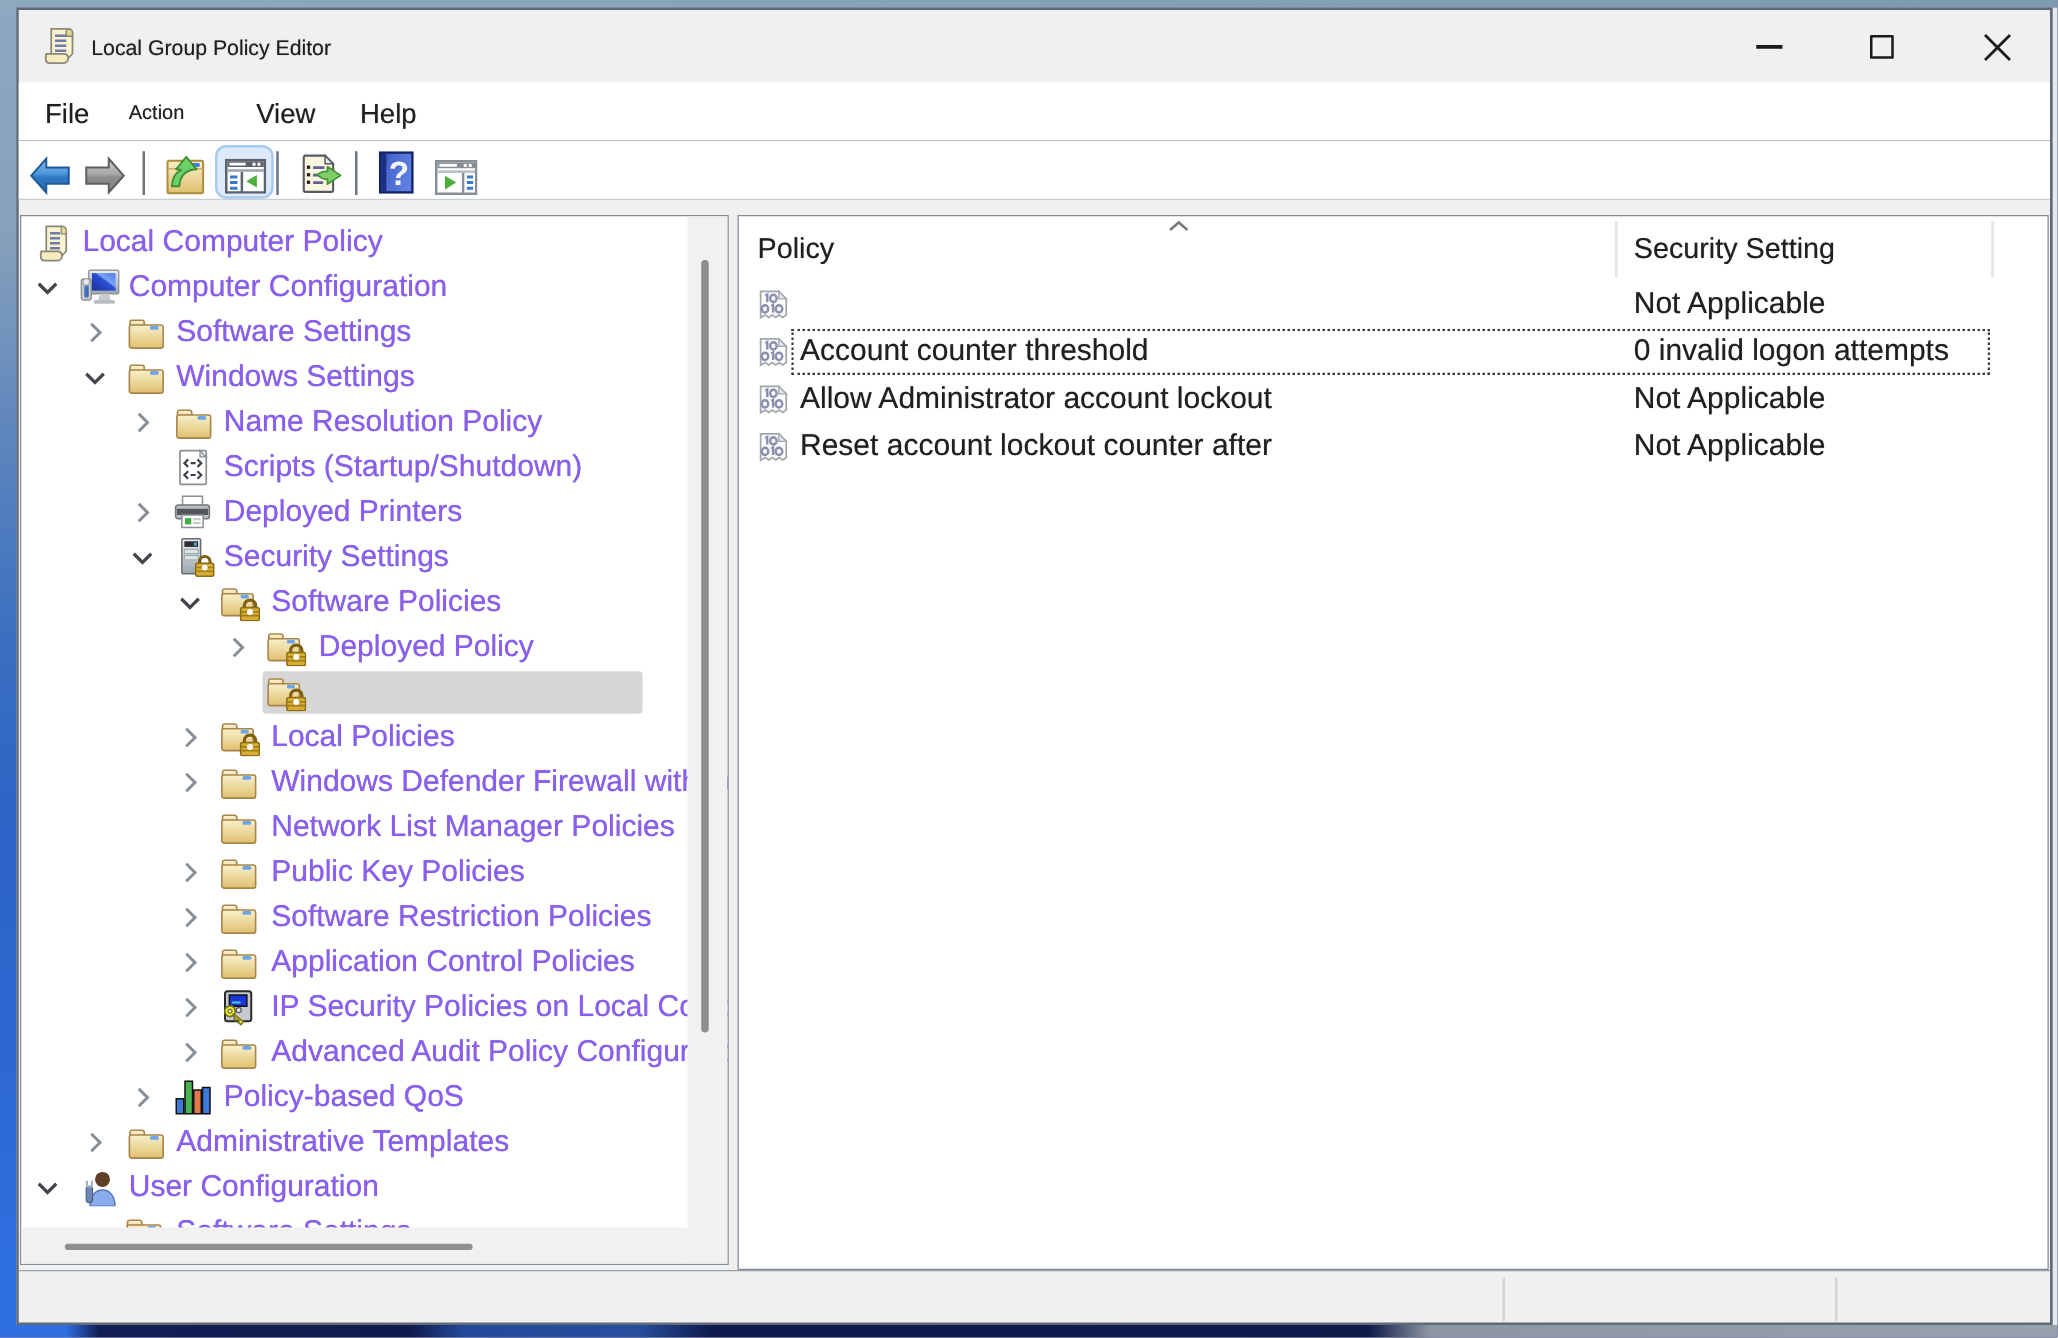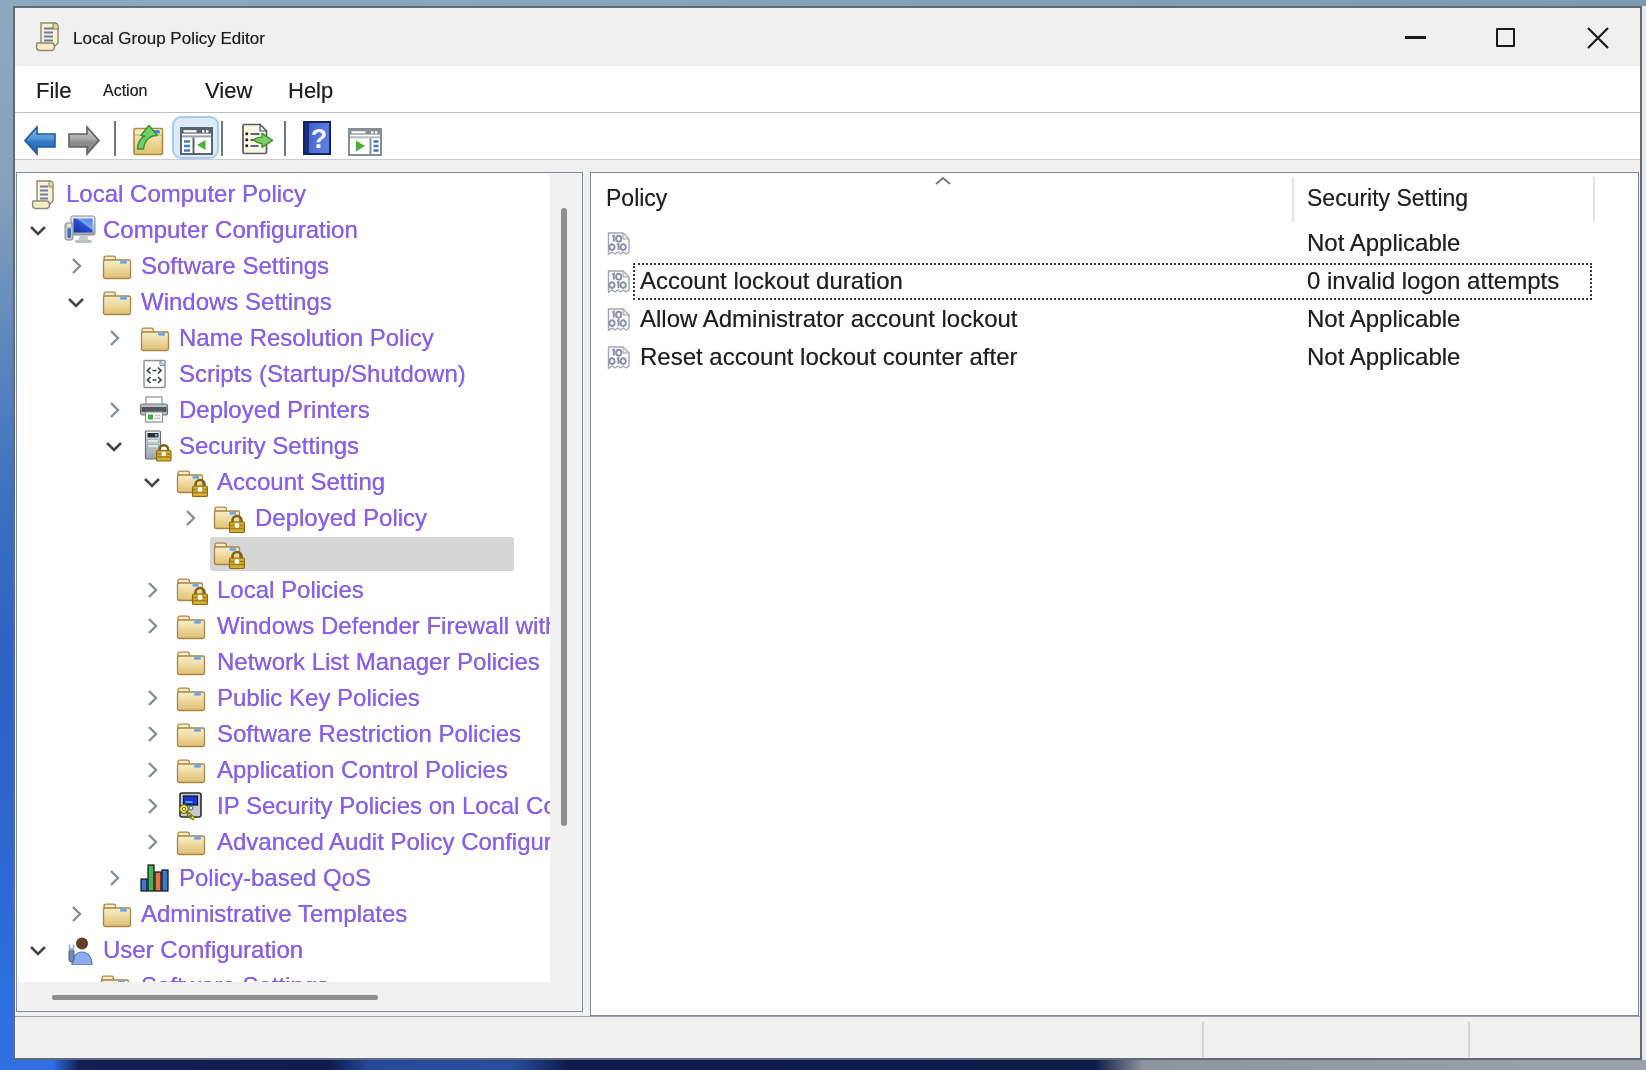--- a/index.html
+++ b/index.html
@@ -290,21 +290,21 @@
 <svg class="abs" style="left:125px;top:257px" width="30" height="32">
       <use href="#i-tower"></use>
     </svg>
 <div class="trow" style="left:162px;top:255px">Security Settings</div>
 <svg class="abs" style="left:126px;top:304px" width="18" height="11" viewBox="0 0 18 11">
       <path d="M2 2 L9 9 L16 2" fill="none" stroke="#43474c" stroke-width="2.6"></path>
     </svg>
 <svg class="abs" style="left:159px;top:295px" width="32" height="29">
       <use href="#i-folderlock"></use>
     </svg>
-<div class="trow" style="left:200px;top:291px">Account Setting</div>
+<div class="trow" style="left:200px;top:291px">Software Policies</div>
 <svg class="abs" style="left:168px;top:336px" width="11" height="18" viewBox="0 0 11 18">
       <path d="M2 2 L9 9 L2 16" fill="none" stroke="#878e96" stroke-width="2.4"></path>
     </svg>
 <svg class="abs" style="left:196px;top:331px" width="32" height="29">
       <use href="#i-folderlock"></use>
     </svg>
 <div class="trow" style="left:238px;top:327px">Deployed Policy</div>
 <div class="abs" style="left:193px;top:364px;width:304px;height:34px;background:#d6d6d6;border-radius:3px"></div>
 <svg class="abs" style="left:196px;top:367px" width="32" height="29">
       <use href="#i-folderlock"></use>
@@ -401,21 +401,21 @@
     </svg>
 <div class="abs" style="left:701px;top:4px;width:2px;height:45px;background:#e4e4e4"></div>
 <div class="abs" style="left:1002px;top:4px;width:2px;height:45px;background:#e4e4e4"></div>
 <svg class="abs" style="left:15px;top:57px" width="26" height="26">
       <use href="#i-pol"></use>
     </svg>
 <div class="lrow" style="left:716px;top:51px">Not Applicable</div>
 <svg class="abs" style="left:15px;top:95px" width="26" height="26">
       <use href="#i-pol"></use>
     </svg>
-<div class="lrow" style="left:49px;top:89px">Account lockout duration</div>
+<div class="lrow" style="left:49px;top:89px">Account counter threshold</div>
 <div class="lrow" style="left:716px;top:89px">0 invalid logon attempts</div>
 <svg class="abs" style="left:15px;top:133px" width="26" height="26">
       <use href="#i-pol"></use>
     </svg>
 <div class="lrow" style="left:49px;top:127px">Allow Administrator account lockout</div>
 <div class="lrow" style="left:716px;top:127px">Not Applicable</div>
 <svg class="abs" style="left:15px;top:171px" width="26" height="26">
       <use href="#i-pol"></use>
     </svg>
 <div class="lrow" style="left:49px;top:165px">Reset account lockout counter after</div>

